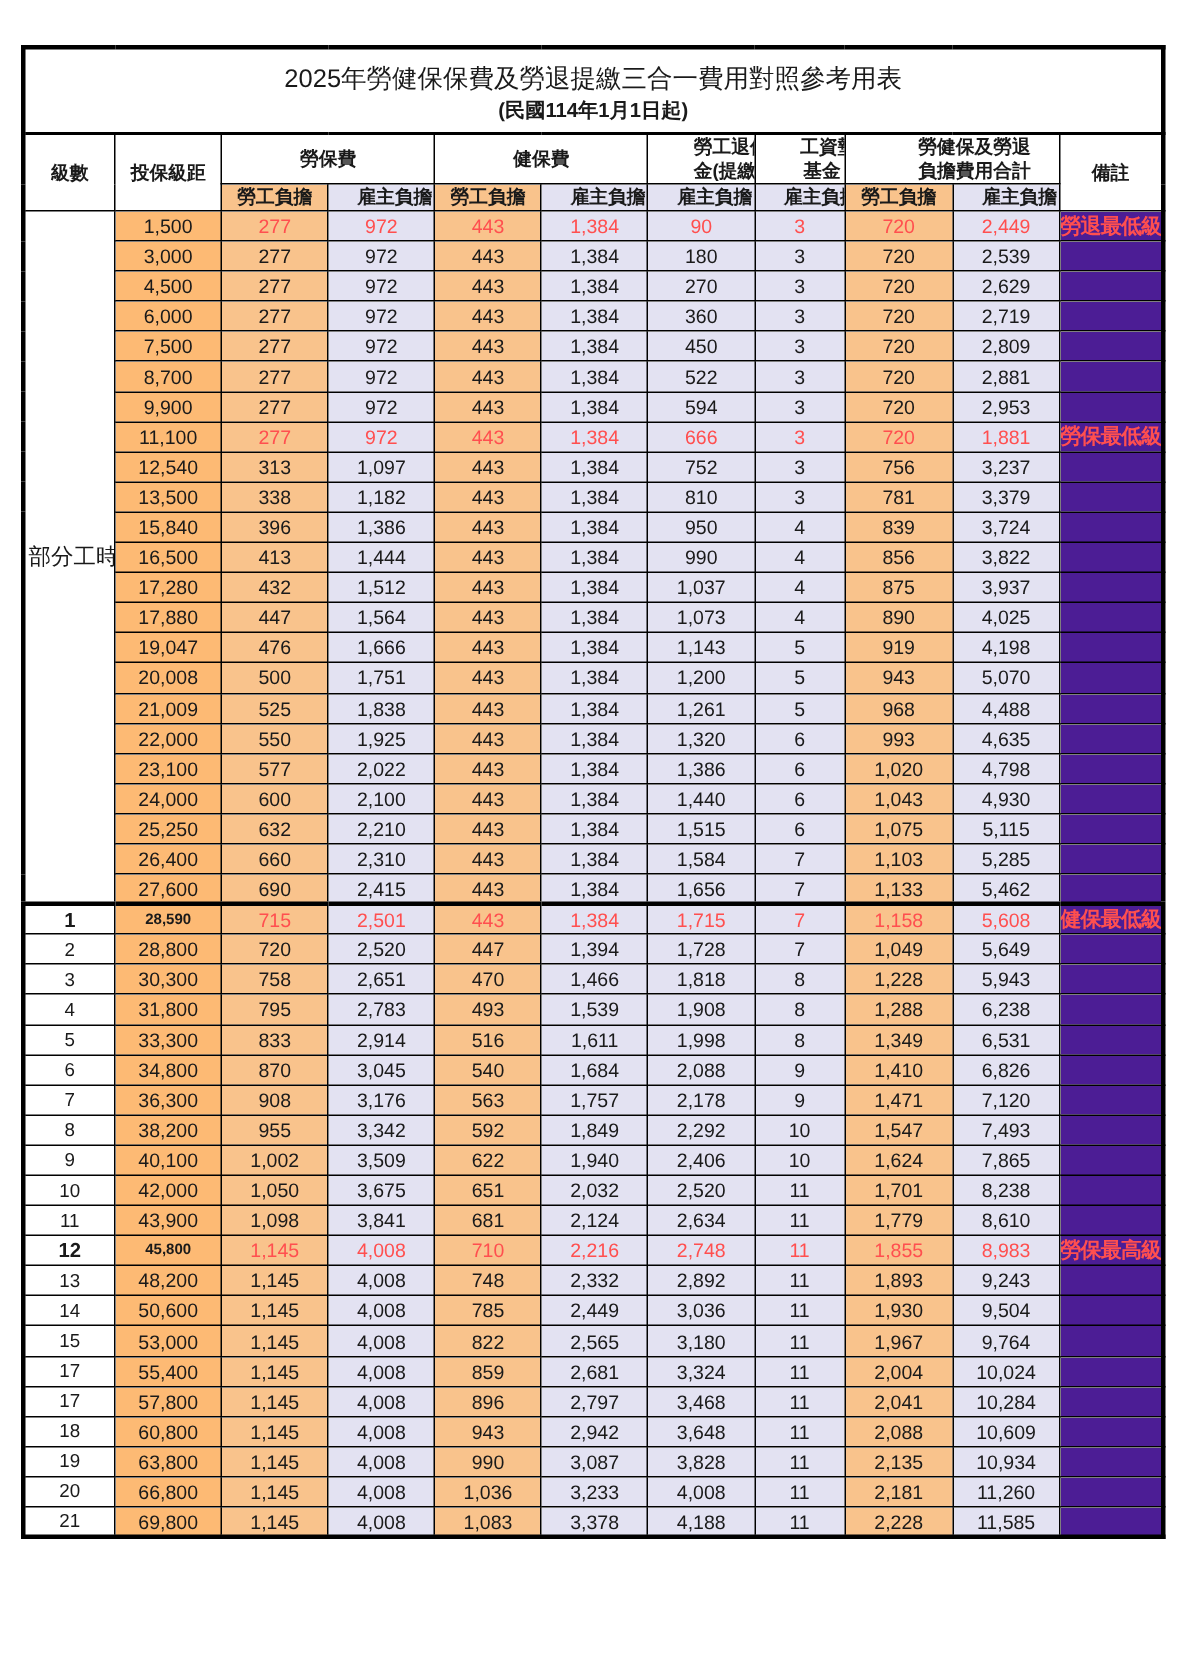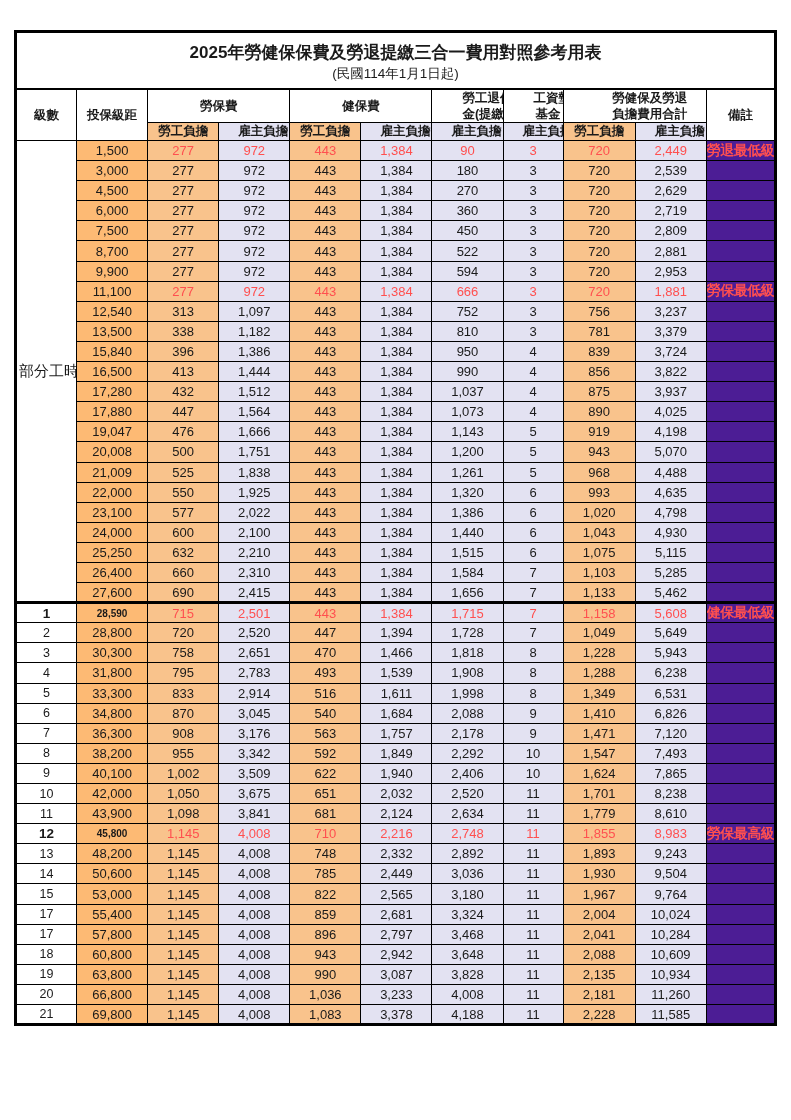--- a/index.html
+++ b/index.html
@@ -33,26 +33,26 @@
   }
   table{border:3px solid var(--line);}
   
   .titlecell{
     height:57px;
     padding:3px 0;
     border-bottom:2px solid var(--line);
   }
   .title{
     font-size:17px;
-    font-weight:700;
+    font-weight:400;
     line-height:1.6;
   }
   .subtitle{
     font-size:13.5px;
-    font-weight:400;
+    font-weight:700;
     line-height:1.2;
   }
   
   thead th{
     font-size:12.5px;
     font-weight:700;
     background:#fff;
   }
   .h-top{height:17px;line-height:1.15;}
   .h-sub{height:18px;}

